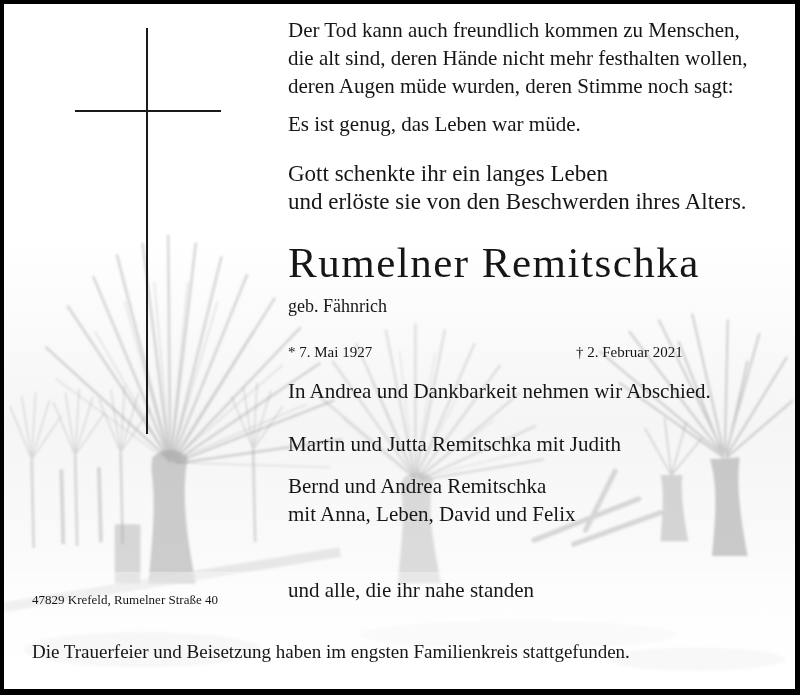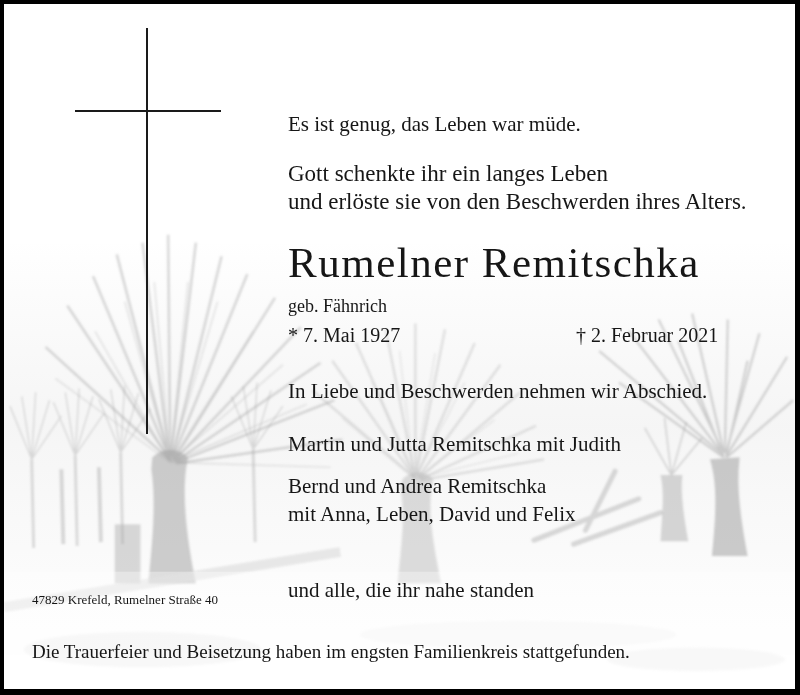--- a/index.html
+++ b/index.html
@@ -39,21 +39,21 @@
     position: absolute;
     z-index: 3;
     white-space: nowrap;
     margin: 0;
   }
   .verse1   { left: 284px; top: 12px;  font-size: 21px; line-height: 28px; }
   .verse2   { left: 284px; top: 106px; font-size: 21px; line-height: 28px; }
   .verse3   { left: 284px; top: 156px; font-size: 23px; line-height: 28px; }
   .name     { left: 284px; top: 234px; font-size: 43px; font-weight: 400; letter-spacing: 1.5px; }
   .maiden   { left: 284px; top: 292px; font-size: 18px; }
-  .dates    { left: 284px; top: 320px; font-size: 20px; width: 480px; }
+  .dates    { left: 284px; top: 340px; font-size: 15px; width: 480px; }
   .death    { position: absolute; left: 288px; top: 0; }
   .farewell { left: 284px; top: 375px; font-size: 21px; }
   .mourner1 { left: 284px; top: 428px; font-size: 21px; }
   .mourner2 { left: 284px; top: 468px; font-size: 21px; line-height: 28px; }
   .mourner3 { left: 284px; top: 532px; font-size: 21px; margin-top: 42px; }
   .address  { left: 28px;  top: 588px; font-size: 13px; }
   .funeral  { left: 28px;  top: 637px; font-size: 19px; }
 </style>
 </head>
 <body>
@@ -120,38 +120,43 @@
       <ellipse cx="700" cy="665" rx="90" ry="12" fill="#e0e0e0" opacity="0.3" filter="url(#soft)"></ellipse>
       <rect x="0" y="576" width="800" height="110" fill="#ffffff" opacity="0.35"></rect>
     </g>
   </svg>
 
   <div class="cross">
     <div class="cross-v"></div>
     <div class="cross-h"></div>
   </div>
 
+  <p class="txt verse1">
+    <span>Der Tod kann auch freundlich kommen zu Menschen,</span><br>
+    <span>die alt sind, deren Hände nicht mehr festhalten wollen,</span><br>
+    <span>deren Augen müde wurden, deren Stimme noch sagt:</span>
+  </p>
 
   <p class="txt verse2">Es ist genug, das Leben war müde.</p>
 
   <p class="txt verse3">
     <span>Gott schenkte ihr ein langes Leben</span><br>
     <span>und erlöste sie von den Beschwerden ihres Alters.</span>
   </p>
 
   <h1 class="txt name">Rumelner Remitschka</h1>
 
   <p class="txt maiden">geb. Fähnrich</p>
 
   <div class="txt dates">
     <span>* 7. Mai 1927</span>
     <span class="death">† 2. Februar 2021</span>
   </div>
 
-  <p class="txt farewell">In Liebe und Beschwerden nehmen wir Abschied.</p>
+  <p class="txt farewell">In Andrea und Dankbarkeit nehmen wir Abschied.</p>
 
   <p class="txt mourner1">Martin und Jutta Remitschka mit Judith</p>
 
   <p class="txt mourner2">
     <span>Bernd und Andrea Remitschka</span><br>
     <span>mit Anna, Leben, David und Felix</span>
   </p>
 
   <p class="txt mourner3">und alle, die ihr nahe standen</p>
 

